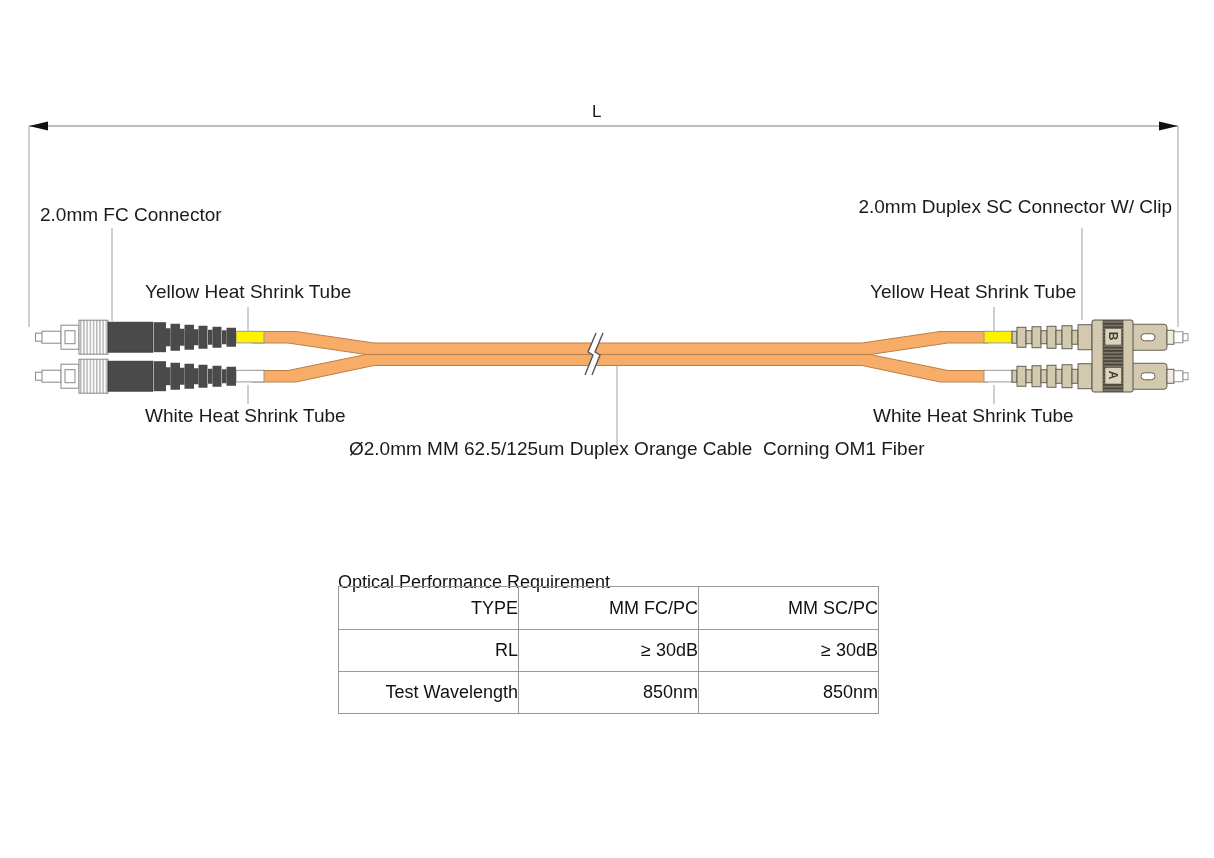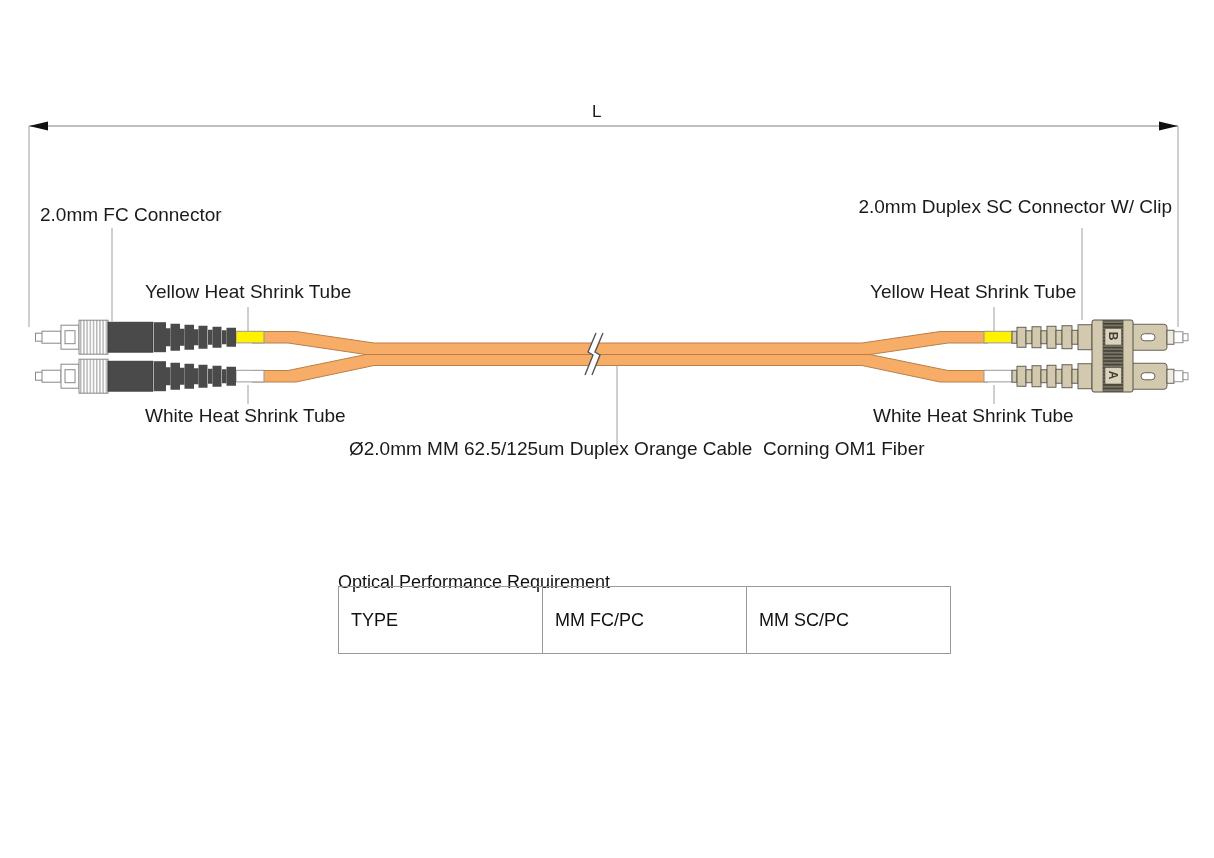--- a/index.html
+++ b/index.html
@@ -34,23 +34,23 @@
   table.perf{
     position:absolute;left:338px;top:586px;
     border-collapse:collapse;
     font-size:18px;color:#111;
     table-layout:fixed;
   }
   table.perf td{
     border:1px solid #999;
     width:179px;
     height:41px;
-    text-align:left;
+    text-align:right;
     vertical-align:middle;
-    padding:12px;
+    padding:0;
   }
   table.perf tr.hdr td{height:42px;}
 </style>
 </head>
 <body>
 
 <div id="canvas">
 
   <svg id="drawing" width="1214" height="858" viewBox="0 0 1214 858">
     <defs>
@@ -182,16 +182,26 @@
 
   <div class="tbl-title">Optical Performance Requirement</div>
 
   <table class="perf">
     <tbody>
       <tr class="hdr">
         <td>TYPE</td>
         <td>MM FC/PC</td>
         <td>MM SC/PC</td>
       </tr>
+      <tr>
+        <td>RL</td>
+        <td>≥ 30dB</td>
+        <td>≥ 30dB</td>
+      </tr>
+      <tr>
+        <td>Test Wavelength</td>
+        <td>850nm</td>
+        <td>850nm</td>
+      </tr>
     </tbody>
   </table>
 
 </div>
 
 </body></html>

